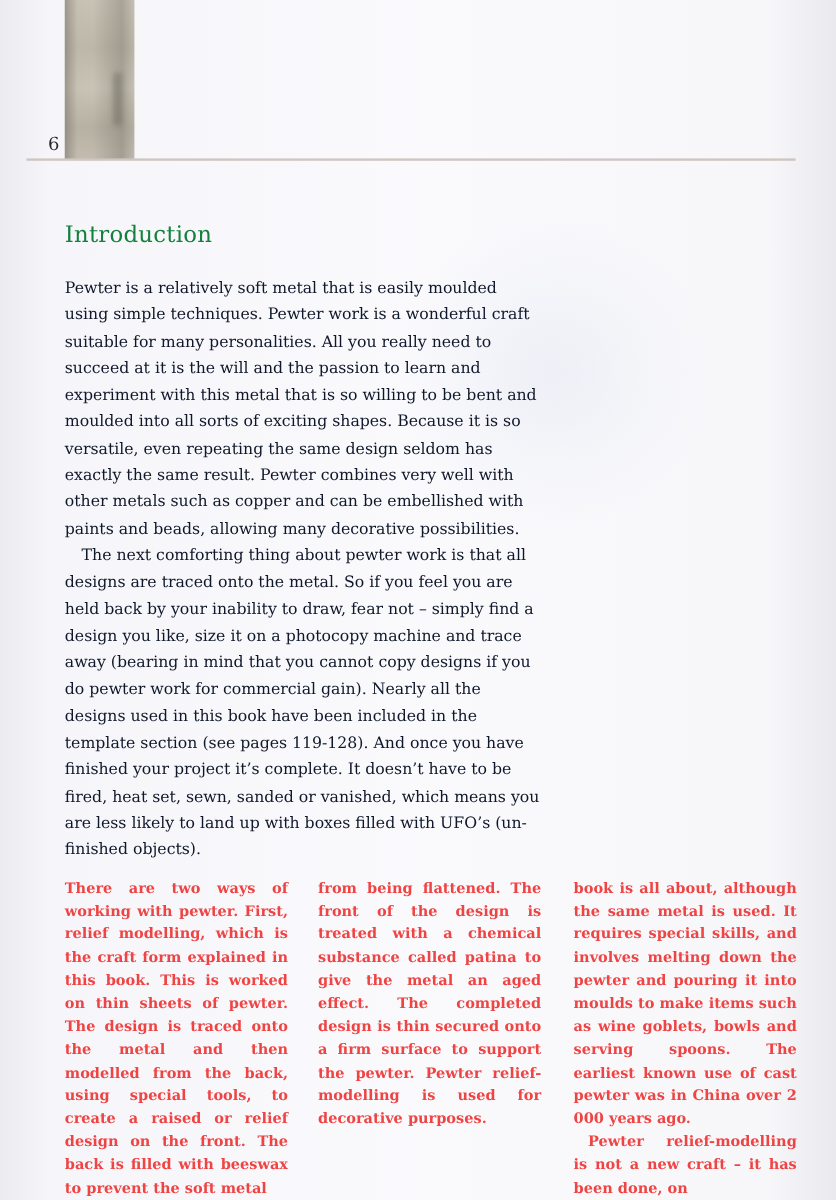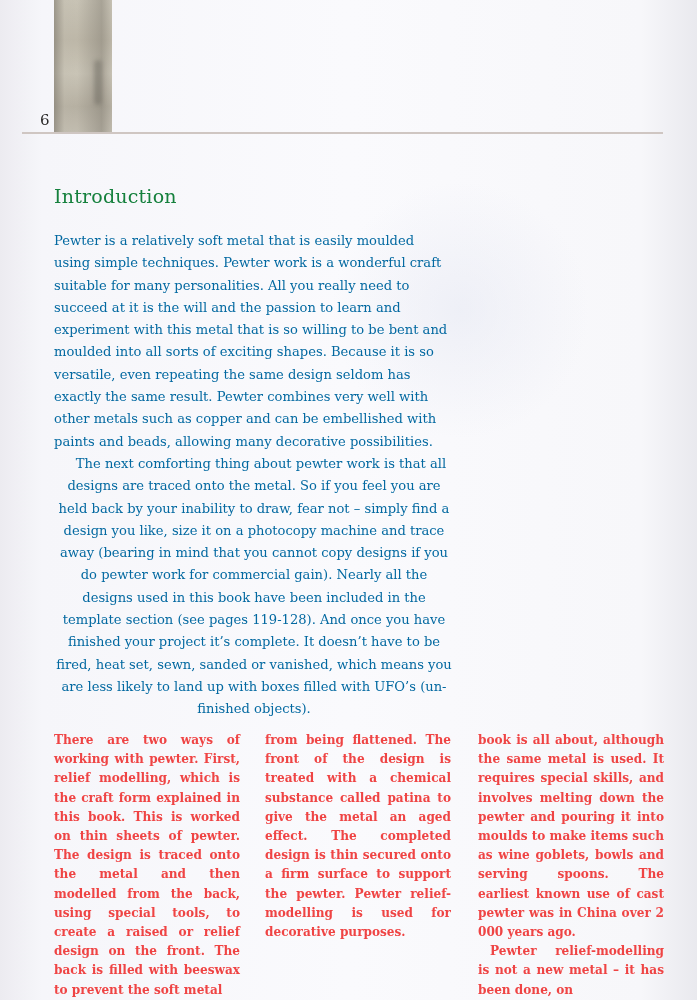--- a/index.html
+++ b/index.html
@@ -72,28 +72,27 @@
       letter-spacing: 0.2px;
       line-height: 40px;
     }
     .intro {
       position: absolute;
       left: 54px;
       top: 230px;
       width: 400px;
       font-size: 13.1px;
       line-height: 22.3px;
-      color: #0369a1;
+      color: #0f172a;
     }
     .intro p {
       margin: 0;
     }
     .intro p + p {
       text-indent: 14px;
-      text-align: center;
     }
     .columns {
       position: absolute;
       top: 713px;
       left: 54px;
       width: 610px;
       height: 230px;
     }
     .col {
       position: absolute;
@@ -136,15 +135,15 @@
 
 <div class="columns">
   <div class="col col-1">
     <p>There are two ways of working with pewter. First, relief mod­elling, which is the craft form explained in this book. This is worked on thin sheets of pew­ter. The design is traced onto the metal and then modelled from the back, using special tools, to create a raised or relief design on the front. The back is filled with beeswax to prevent the soft metal</p>
   </div>
   <div class="col col-2">
     <p>from being flattened. The front of the design is treated with a chem­ical substance called patina to give the metal an aged effect. The completed design is thin secured onto a firm surface to support the pewter. Pewter relief-modelling is used for decorative purposes.</p>
   </div>
   <div class="col col-3">
     <p>book is all about, although the same metal is used. It requires special skills, and involves melt­ing down the pewter and pouring it into moulds to make items such as wine goblets, bowls and serv­ing spoons. The earliest known use of cast pewter was in China over 2 000 years ago.</p>
-    <p class="indent">Pewter relief-modelling is not a new metal – it has been done, on</p>
+    <p class="indent">Pewter relief-modelling is not a new craft – it has been done, on</p>
   </div>
 </div>
 
 </body></html>

